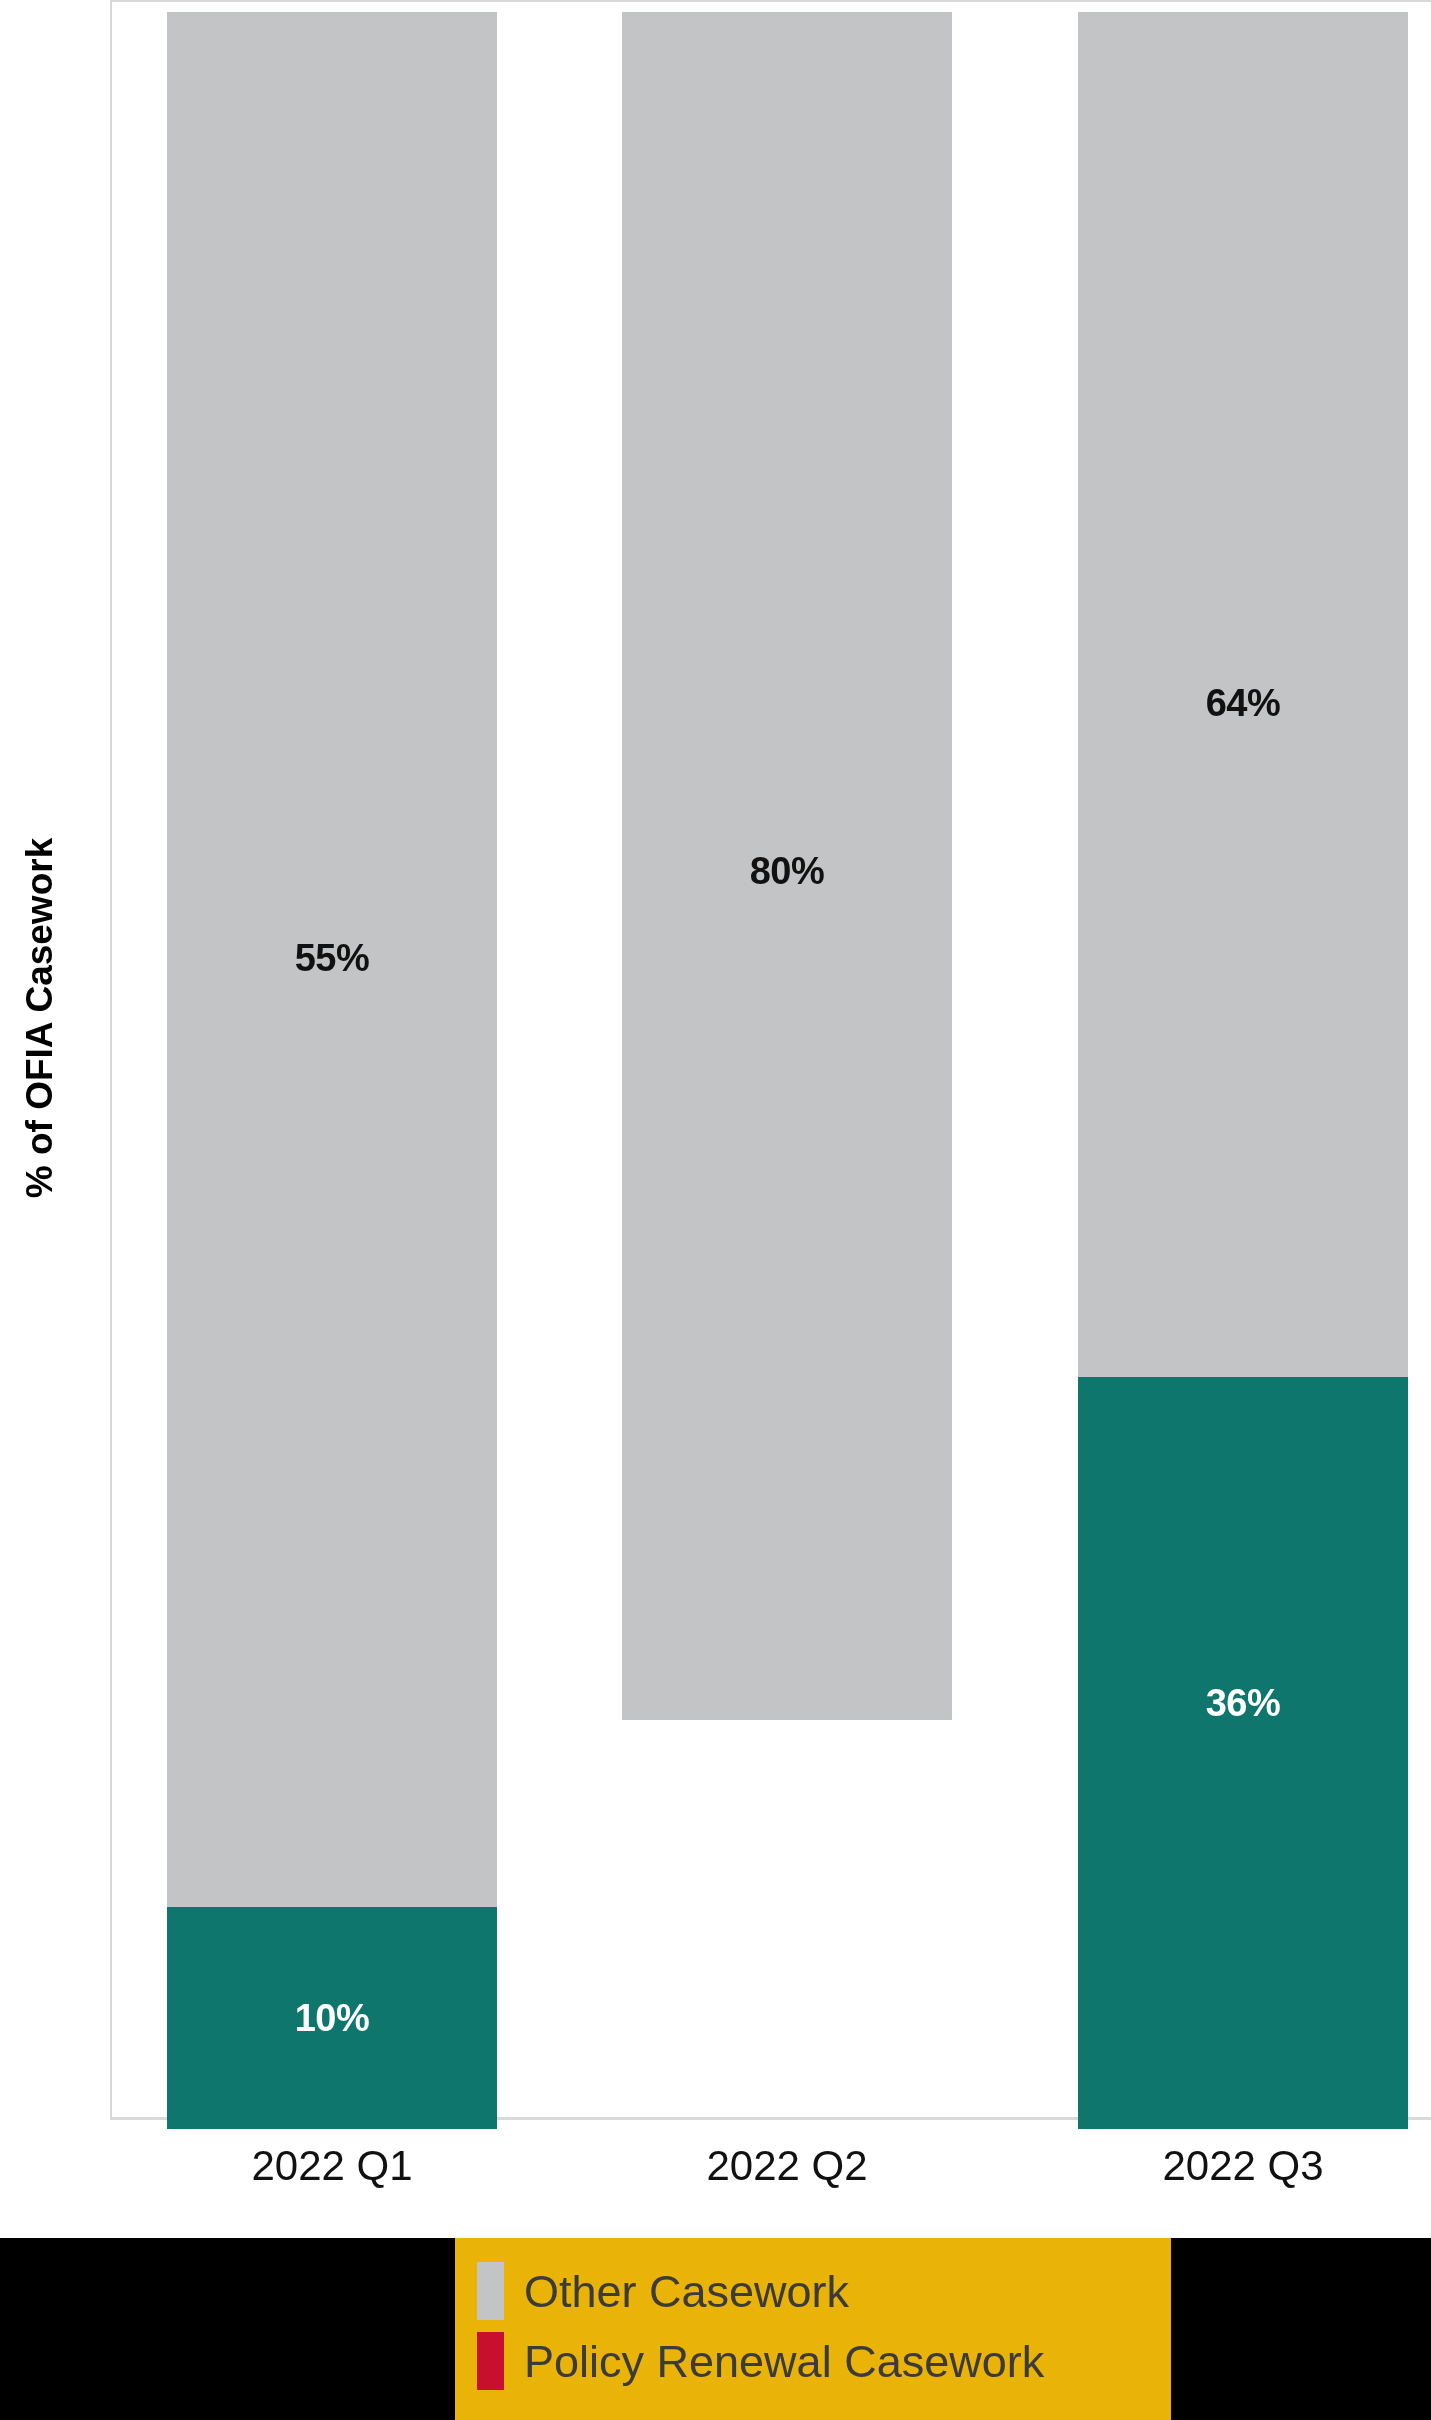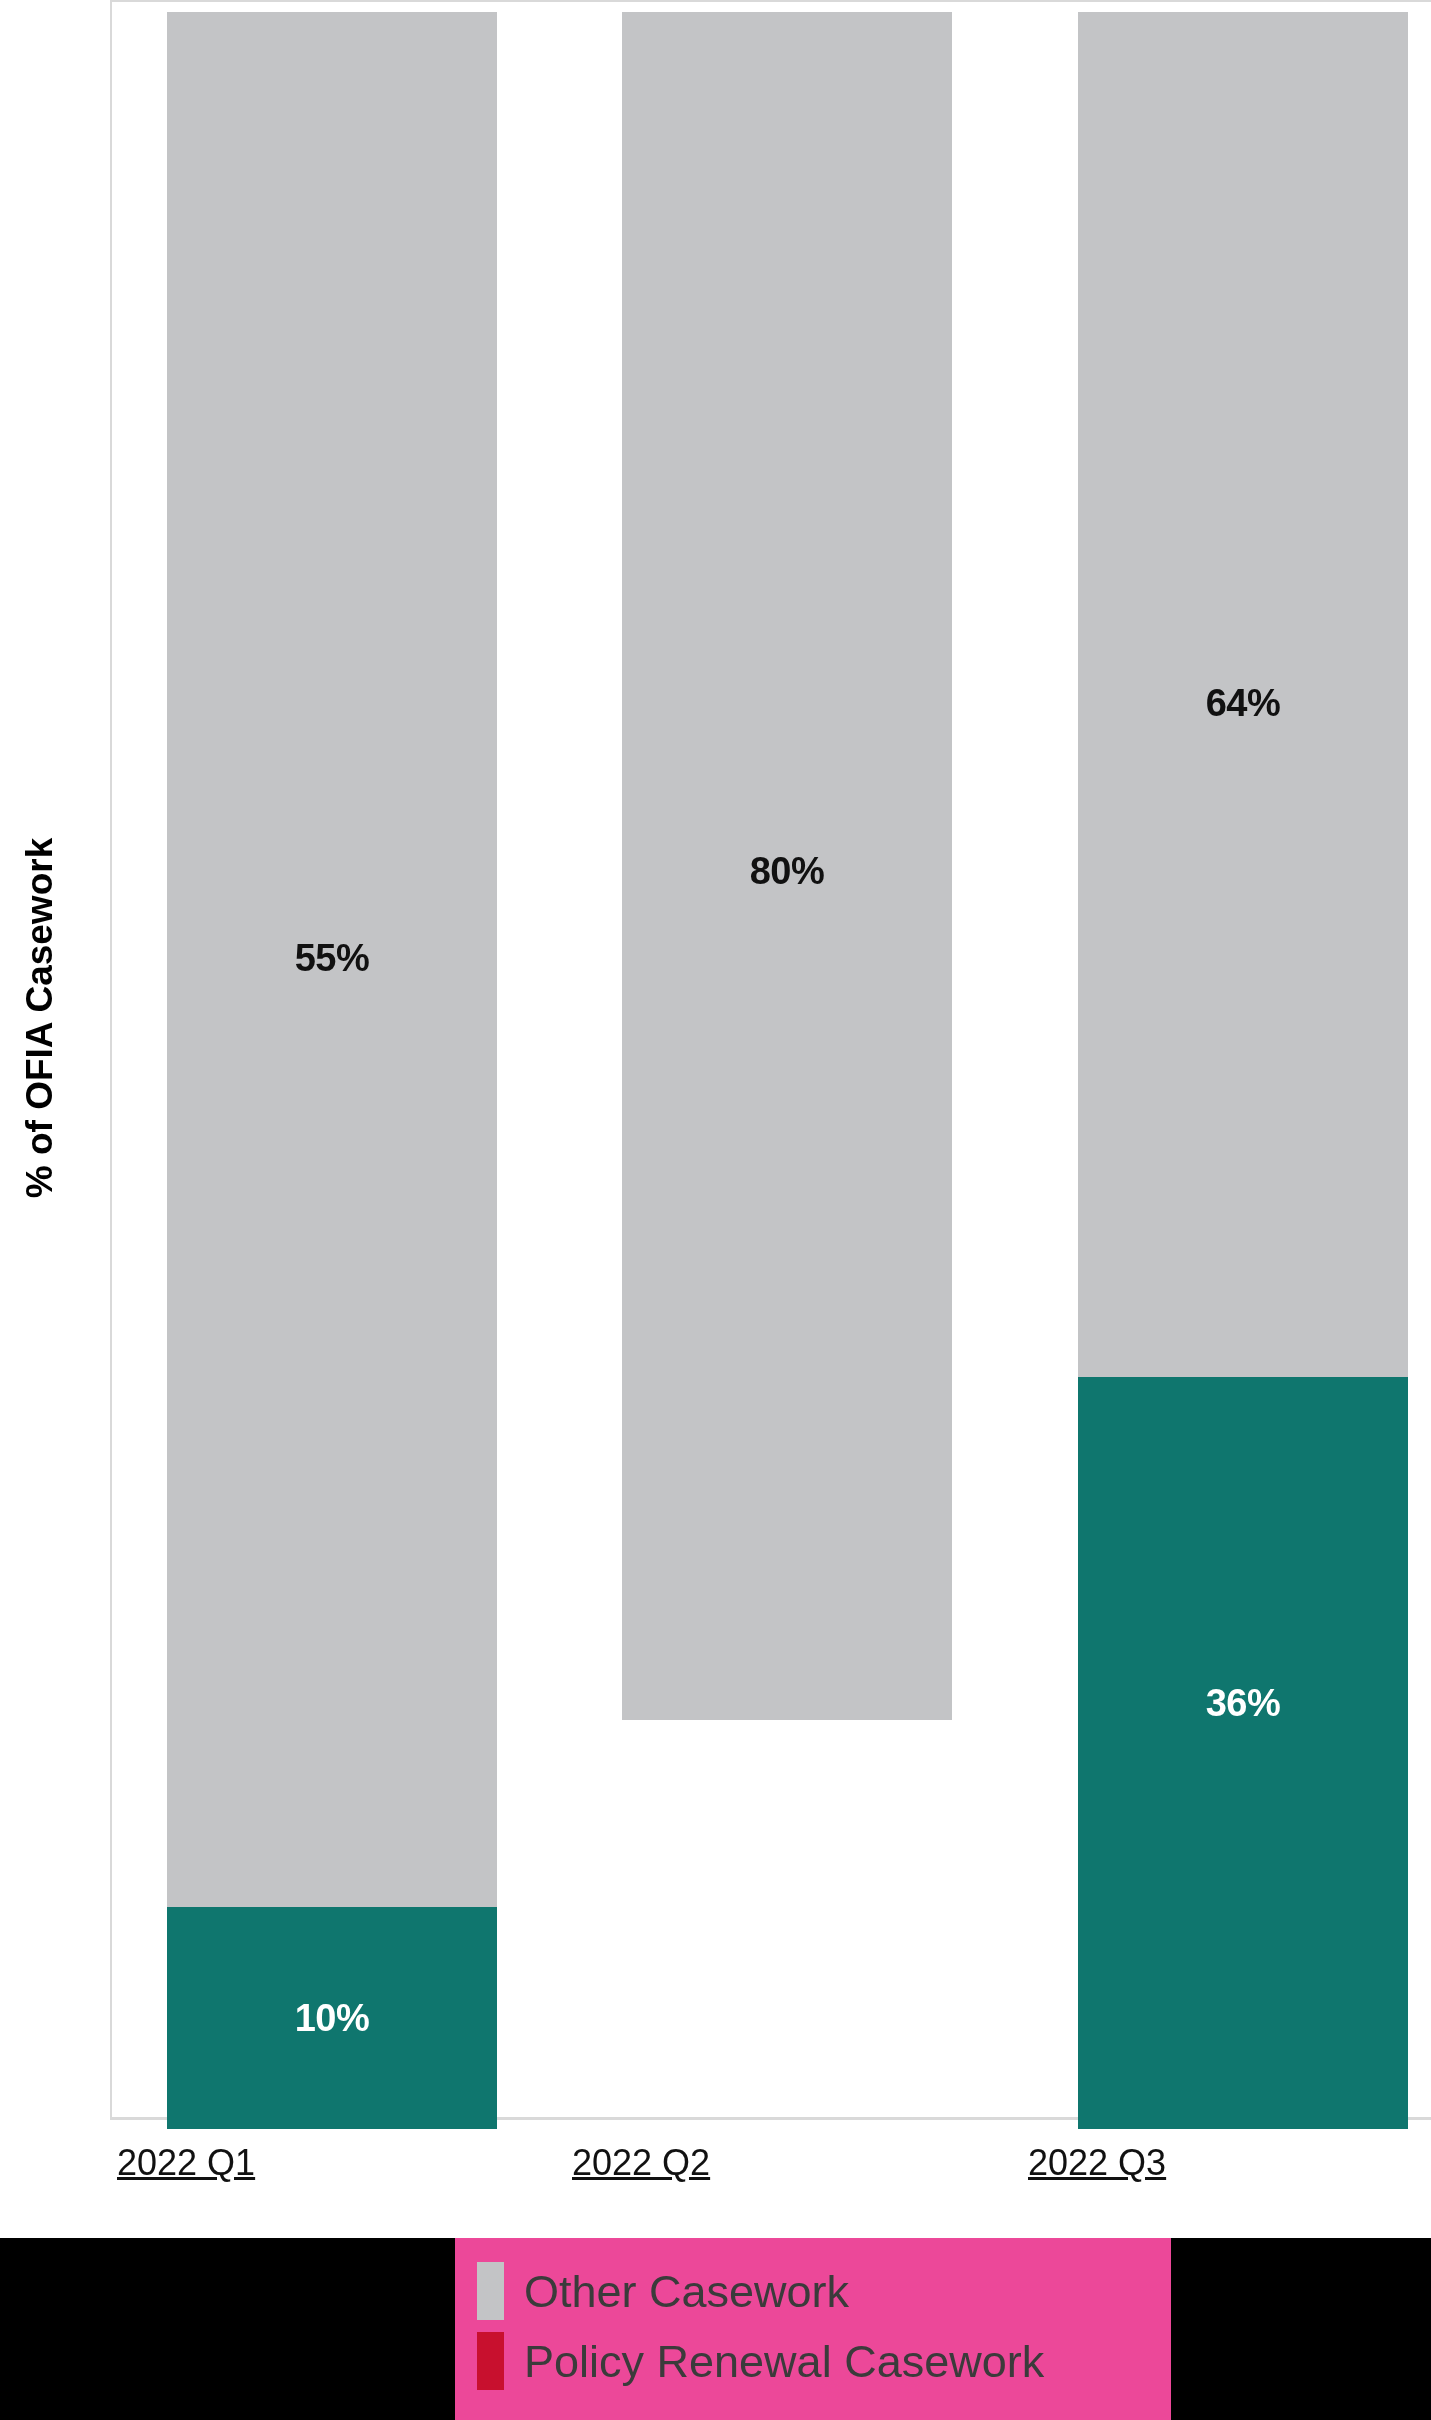--- a/index.html
+++ b/index.html
@@ -78,42 +78,42 @@
     letter-spacing: -0.5px;
   }
   .label-dark { color: #111111; }
   .label-light { color: #ffffff; }
 
   
   .x-tick {
     position: absolute;
     top: 2142px;
     width: 430px;
-    font-size: 36px;
+    text-align: center;
+    font-size: 42px;
     color: #111111;
     white-space: nowrap;
-    text-decoration: underline;
   }
 
   
   #bottom-band {
     position: absolute;
     left: 0px;
     top: 2238px;
     width: 1431px;
     height: 182px;
     background: #000000;
   }
   #legend-box {
     position: absolute;
     left: 455px;
     top: 2238px;
     width: 716px;
     height: 182px;
-    background: #ec4899;
+    background: #eab308;
     box-sizing: border-box;
     padding: 18px 0 0 22px;
   }
   .legend-row {
     display: flex;
     align-items: center;
     height: 70px;
   }
   .legend-swatch {
     width: 27px;

